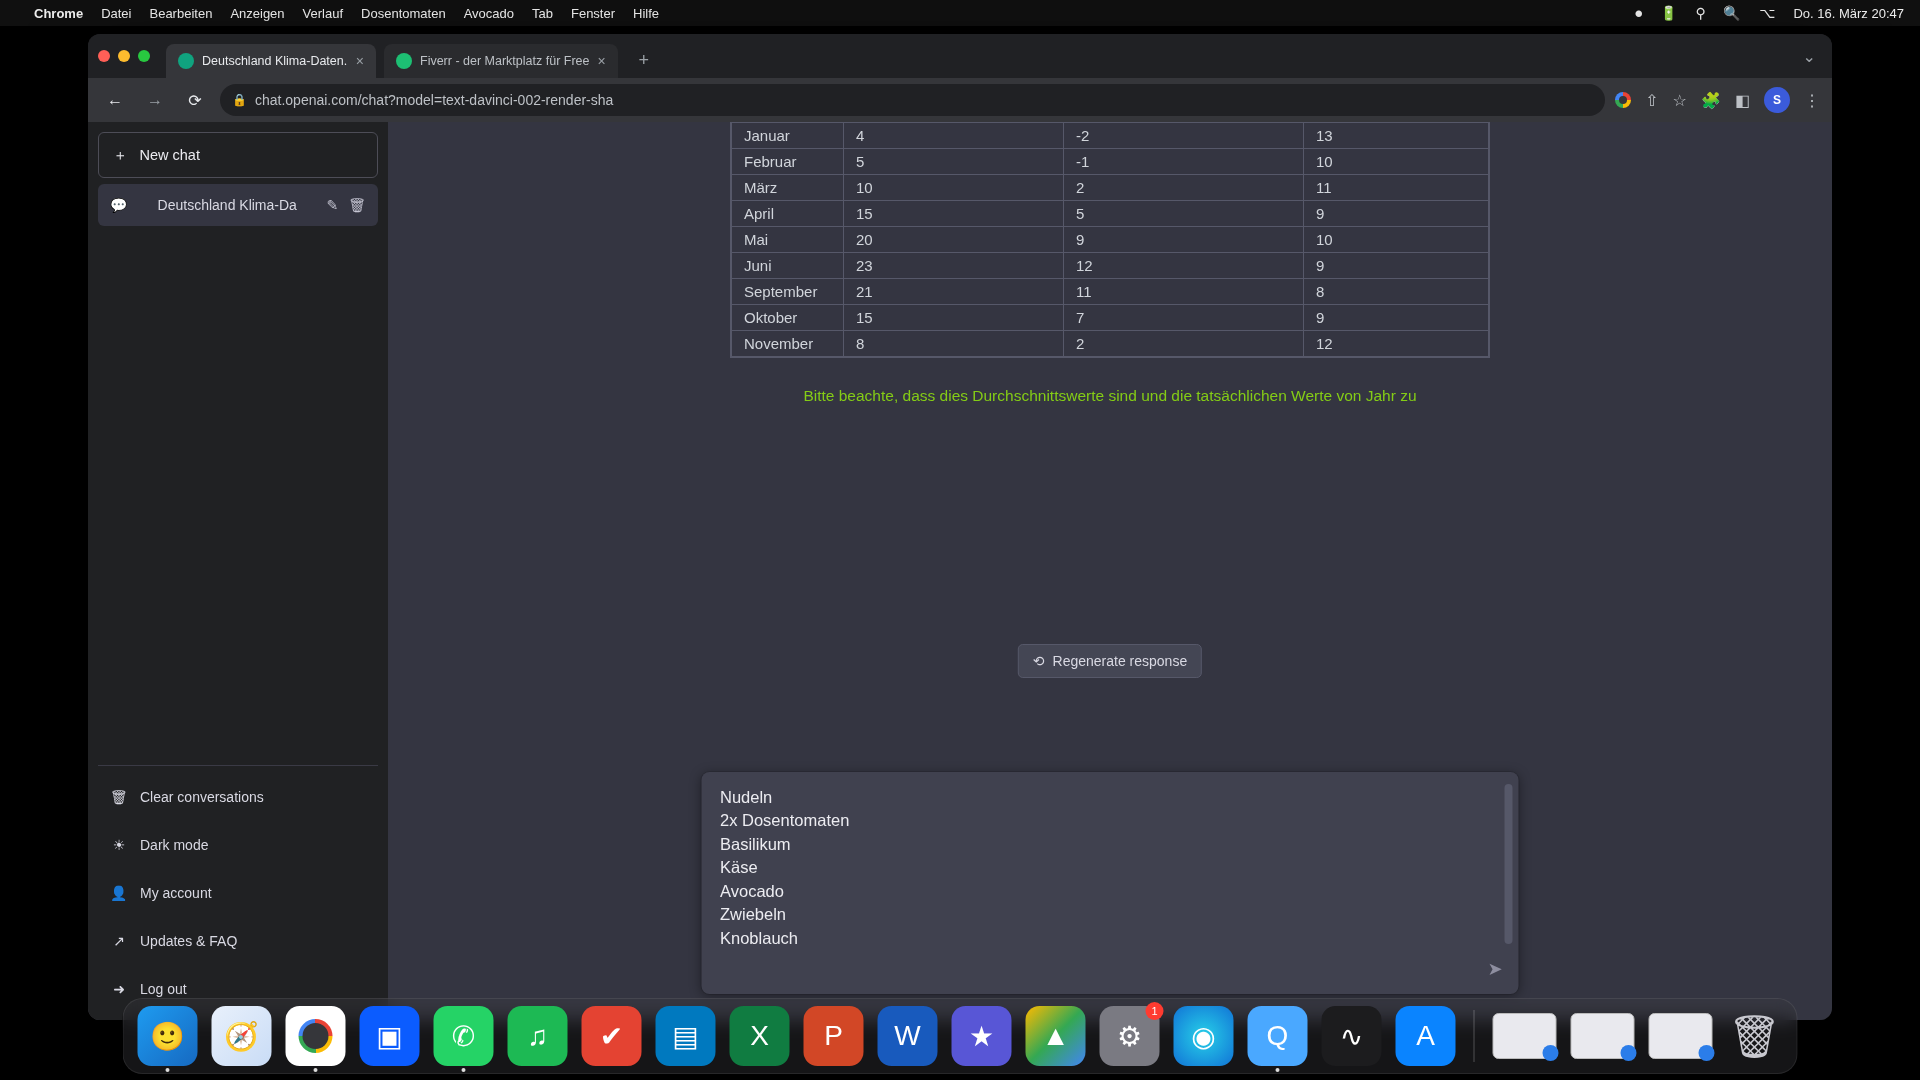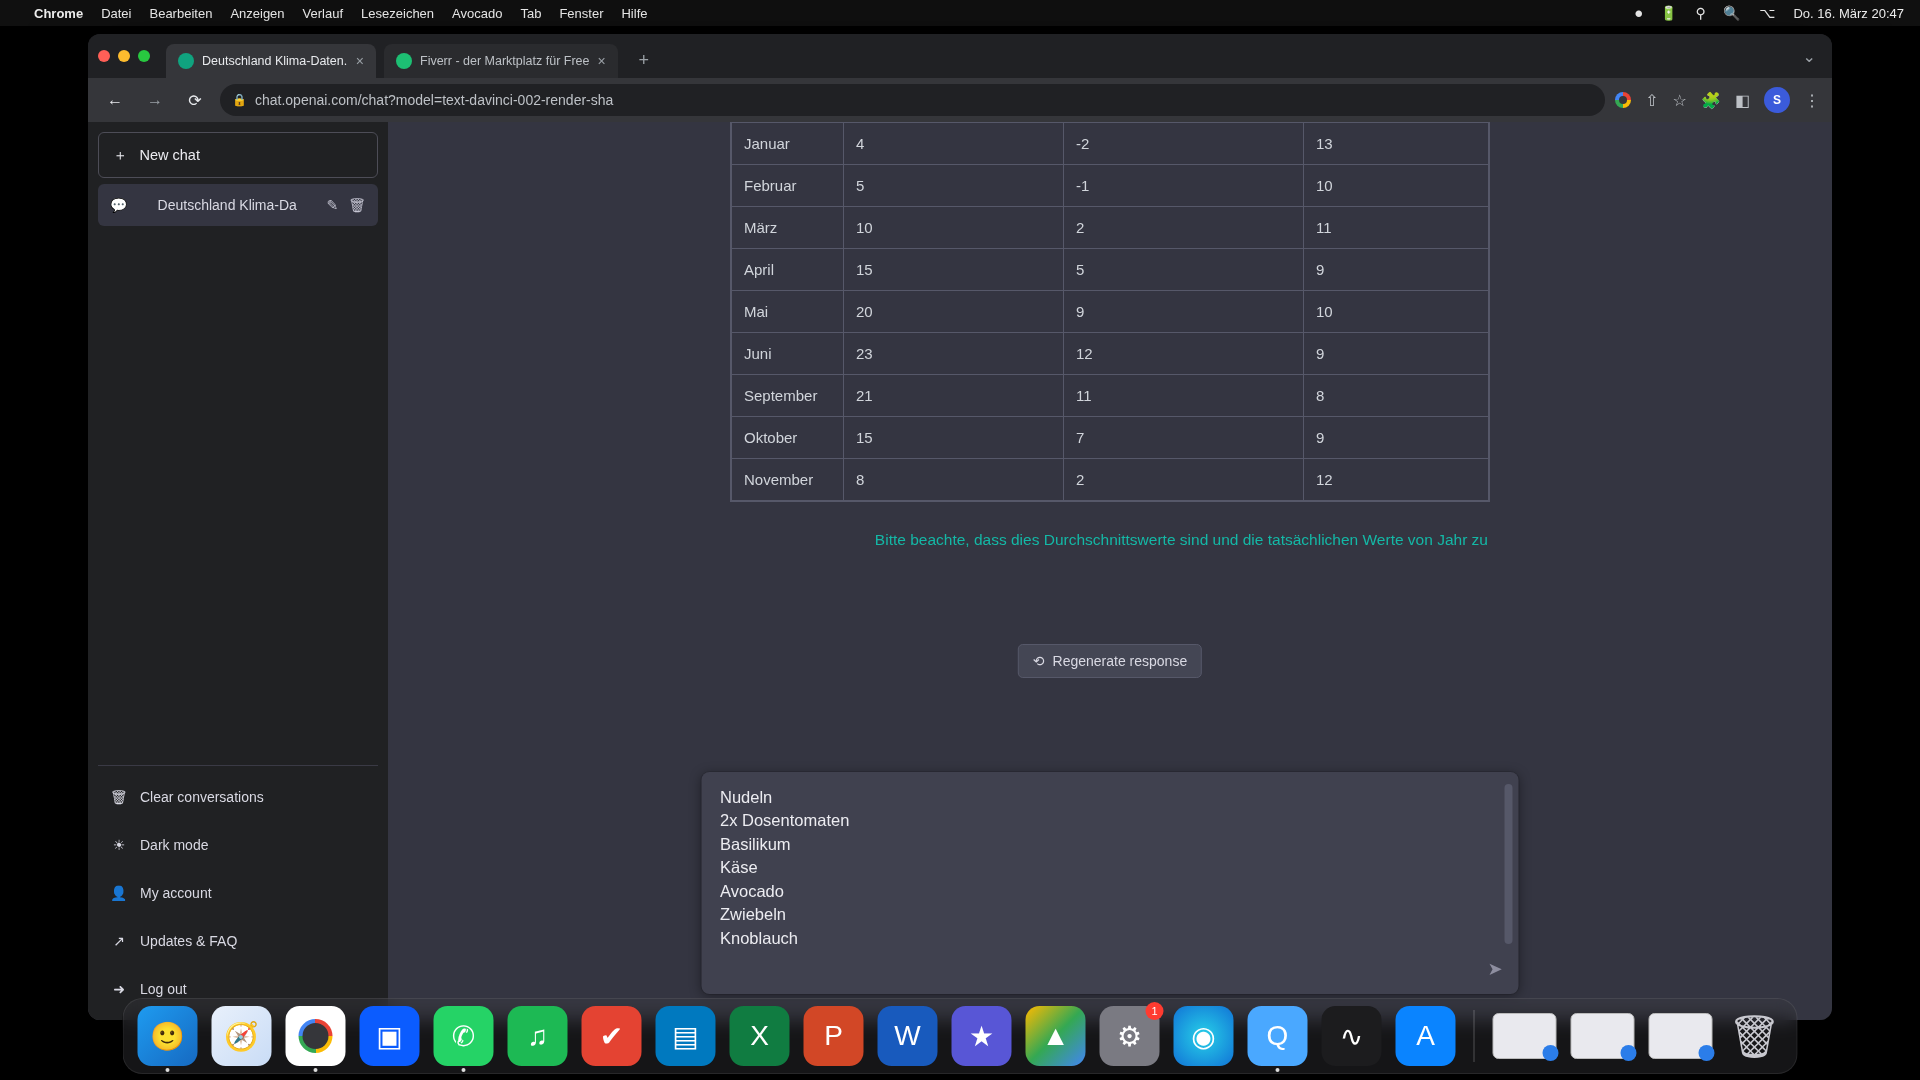--- a/index.html
+++ b/index.html
@@ -47,26 +47,26 @@
   .sidebar .history .label { flex:1; overflow:hidden; white-space:nowrap; text-overflow:ellipsis;text-align:center; }
   .sidebar .history .actions { display:flex; gap:10px; color:#c5c5d2; font-size:14px; }
   .sidebar .grow { flex:1; }
   .sidebar .divider { height:1px; background:#3a3a45; margin:4px 0; }
 
   .main { flex:1; position:relative; display:flex; flex-direction:column; min-width:0; }
   .scroll { flex:1; overflow:hidden; display:flex; flex-direction:column; align-items:center; }
 
   .table-wrap { width:760px; margin-top:0; border:1px solid #565869; border-top:none; }
   table { width:100%; border-collapse:collapse; }
-  td { border:1px solid #565869; padding:12px 12px; color:#d1d5db; font-size:15px; }
+  td { border:1px solid #565869; padding:4px 12px; color:#d1d5db; font-size:15px; }
   td:first-child{ width:112px; }
   td:nth-child(2){ width:220px; }
   td:nth-child(3){ width:240px; }
 
-  .note { width:760px; color:#14b8a6; font-size:15.5px; padding:26px 2px 0; text-align:right; line-height:1.6; }
+  .note { width:760px; color:#84cc16; font-size:15.5px; padding:26px 2px 0; text-align:center; line-height:1.6; }
 
   .regen { position:absolute; left:50%; transform:translateX(-50%); top:522px; background:#444654; border:1px solid #565869; color:#d9d9e3; font-size:14px; padding:8px 14px; border-radius:5px; display:flex; align-items:center; gap:8px; }
   .regen .ic { font-size:14px; }
 
   .composer { position:absolute; left:50%; transform:translateX(-50%); bottom:26px; width:817px; background:#40414f; border-radius:8px; box-shadow: 0 0 0 1px rgba(0,0,0,.1), 0 2px 12px rgba(0,0,0,.4); padding: 14px 50px 14px 18px; }
   .composer textarea { width:100%; background:transparent; border:none; outline:none; resize:none; color:#ececf1; font-size:16.5px; line-height:1.42; font-family:inherit; height:190px; }
   .composer .send { position:absolute; right:16px; bottom:14px; color:#8e8ea0; font-size:18px; transform: rotate(0deg); }
   .composer .scrollbar { position:absolute; right:6px; top:12px; width:8px; height:160px; background:#565869; border-radius:4px; }
 
   
@@ -104,21 +104,21 @@
 </head>
 <body>
 
 <div class="menubar">
   <span class="apple"></span>
   <strong>Chrome</strong>
   <span>Datei</span>
   <span>Bearbeiten</span>
   <span>Anzeigen</span>
   <span>Verlauf</span>
-  <span>Lesezeichen</span>
+  <span>Dosentomaten</span>
   <span>Avocado</span>
   <span>Tab</span>
   <span>Fenster</span>
   <span>Hilfe</span>
   <span class="spacer"></span>
   <div class="right">
     <span class="icon">⏺</span>
     <span class="icon">🔋</span>
     <span class="icon">⚲</span>
     <span class="icon">🔍</span>

